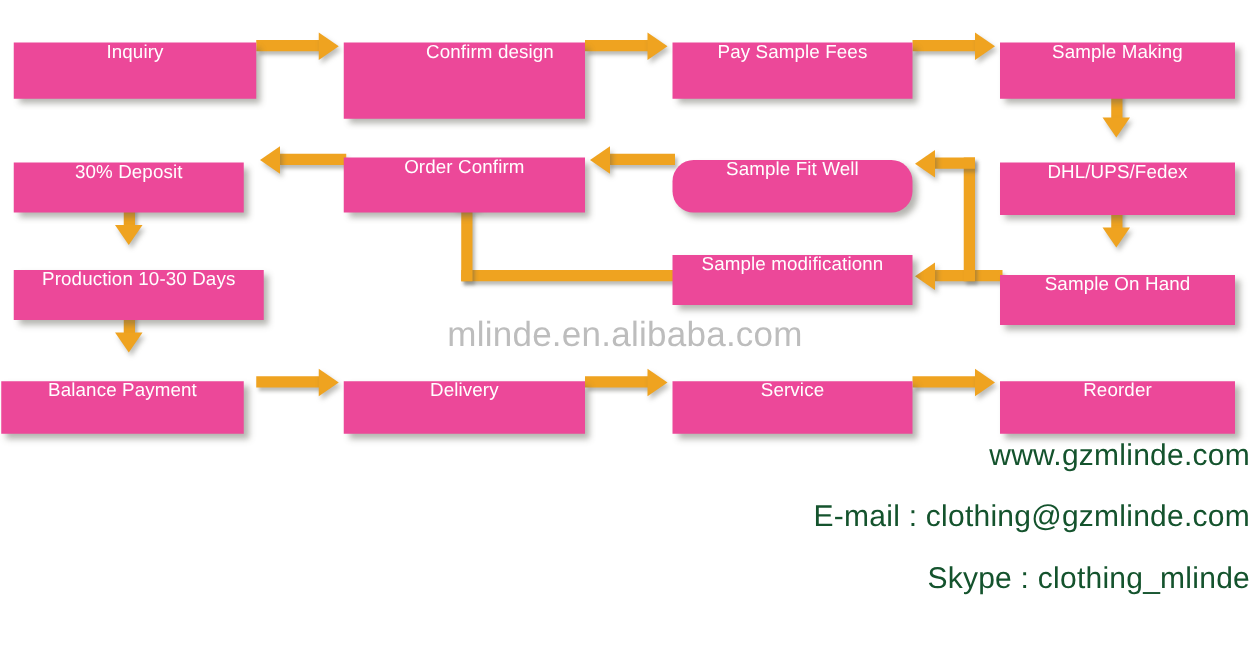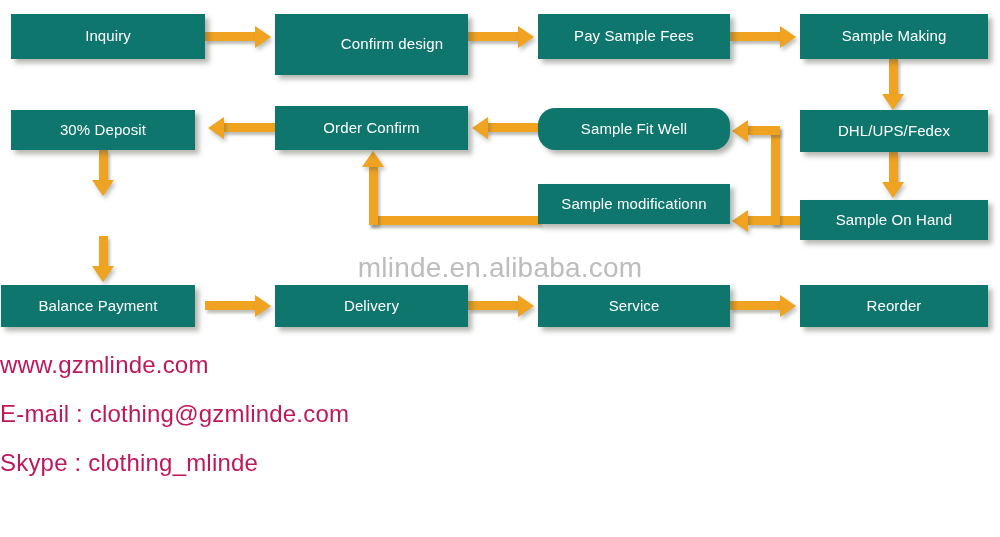--- a/index.html
+++ b/index.html
@@ -15,32 +15,33 @@
     width: 1000px;
     height: 537px;
     background: #ffffff;
     overflow: hidden;
   }
 
   
   .node {
     position: absolute;
     box-sizing: border-box;
-    background: #0f766e;
+    background: #ec4899;
     color: #ffffff;
     font-size: 15px;
     line-height: 1.1;
     display: flex;
-    align-items: center;
+    align-items: flex-start;
     justify-content: center;
     text-align: center;
     letter-spacing: .1px;
     box-shadow: 4px 4px 5px rgba(90, 90, 80, .45);
     z-index: 5;
     white-space: nowrap;
+    margin-top: 20px;
   }
 
   
   .conn {
     position: absolute;
     background: #efa320;
     z-index: 2;
   }
   .conn.sh {
     box-shadow: 2px 3px 3px rgba(90, 90, 80, .40);
@@ -85,22 +86,22 @@
     z-index: 8;
     letter-spacing: .2px;
   }
 
   
   #footer {
     position: absolute;
     left: 0;
     right: 0;
     top: 340px;
-    text-align: left;
-    color: #be185d;
+    text-align: right;
+    color: #14532d;
     z-index: 6;
   }
   #footer .fline {
     font-size: 24px;
     line-height: 49px;
     letter-spacing: .2px;
   }
 </style>
 </head>
 <body>
@@ -144,20 +145,23 @@
 
   <div class="conn sh" style="left:889px; top:59px; width:9px; height:38px;"></div>
   <div class="arrow down" style="left:882px; top:94px;"></div>
 
   <div class="conn sh" style="left:486px; top:123px; width:54px; height:9px;"></div>
   <div class="arrow left" style="left:472px; top:117px;"></div>
 
   <div class="conn sh" style="left:222px; top:123px; width:55px; height:9px;"></div>
   <div class="arrow left" style="left:208px; top:117px;"></div>
 
+  <div class="node" style="left:11px;  top:196px; width:200px; height:40px;">
+    <span>Production 10-30 Days</span>
+  </div>
   <div class="node" style="left:538px; top:184px; width:192px; height:40px;">
     <span>Sample modificationn</span>
   </div>
   <div class="node" style="left:800px; top:200px; width:188px; height:40px;">
     <span>Sample On Hand</span>
   </div>
 
   <div class="conn sh" style="left:99px; top:150px; width:9px; height:33px;"></div>
   <div class="arrow down" style="left:92px; top:180px;"></div>
 

